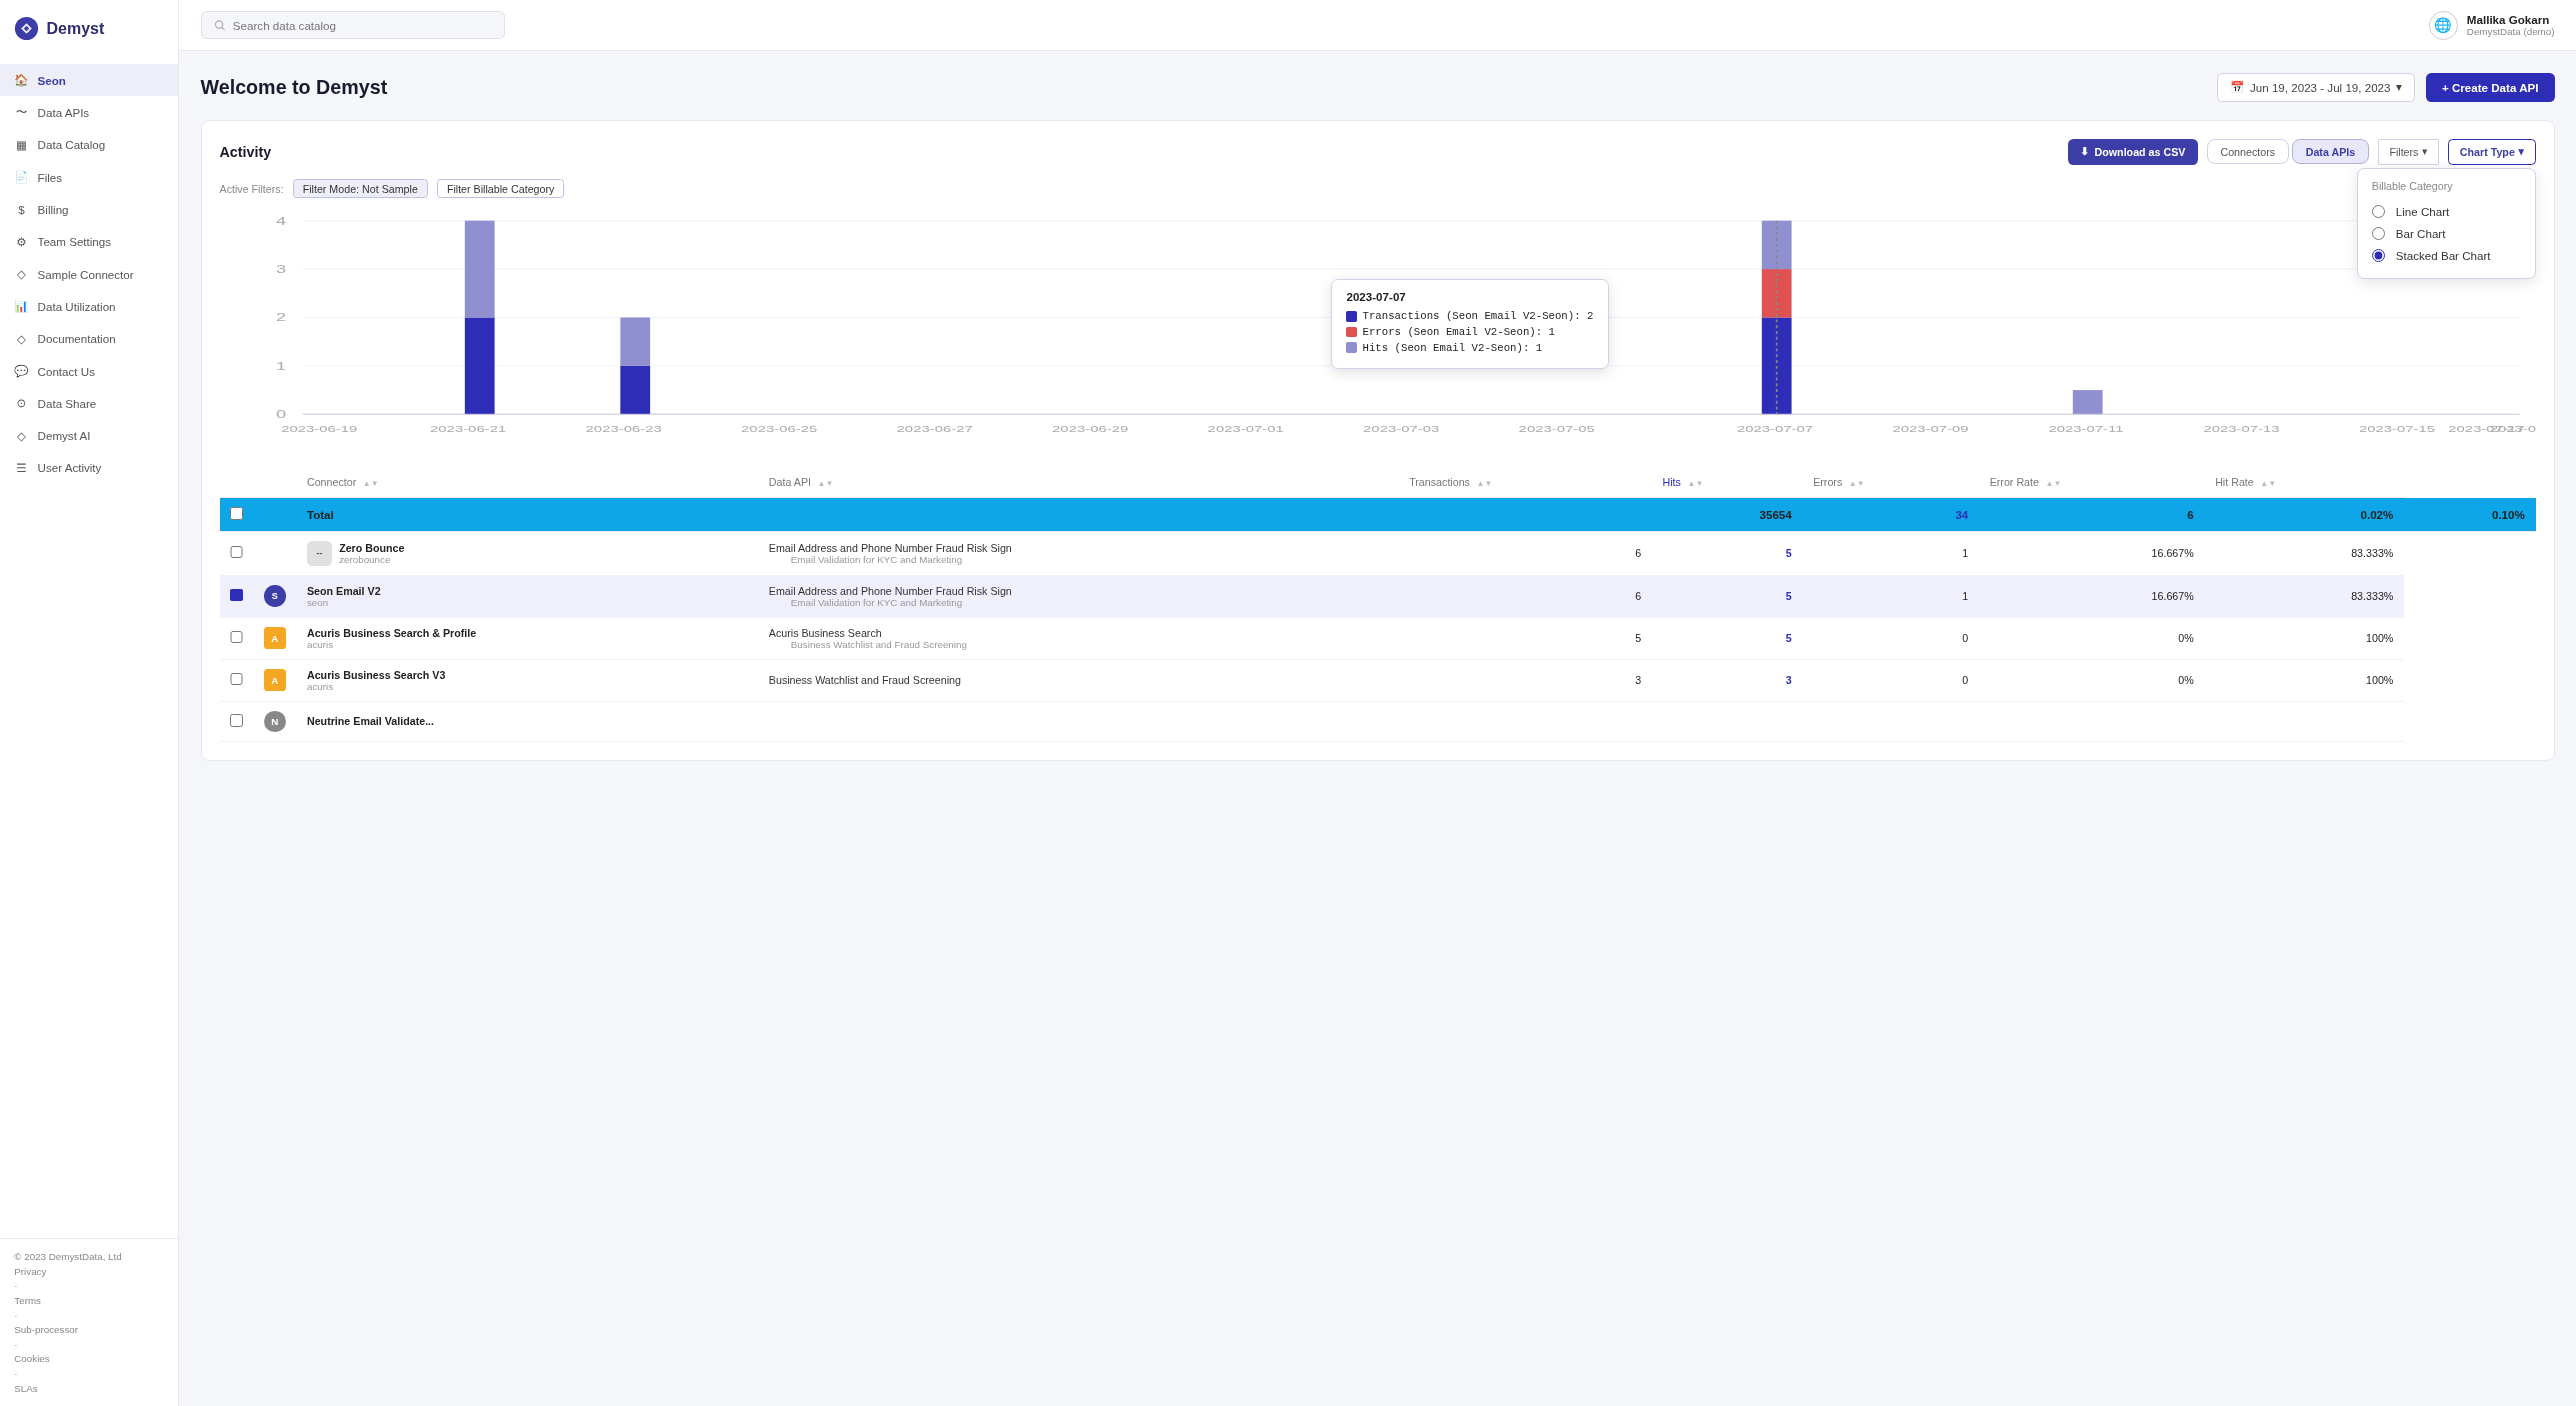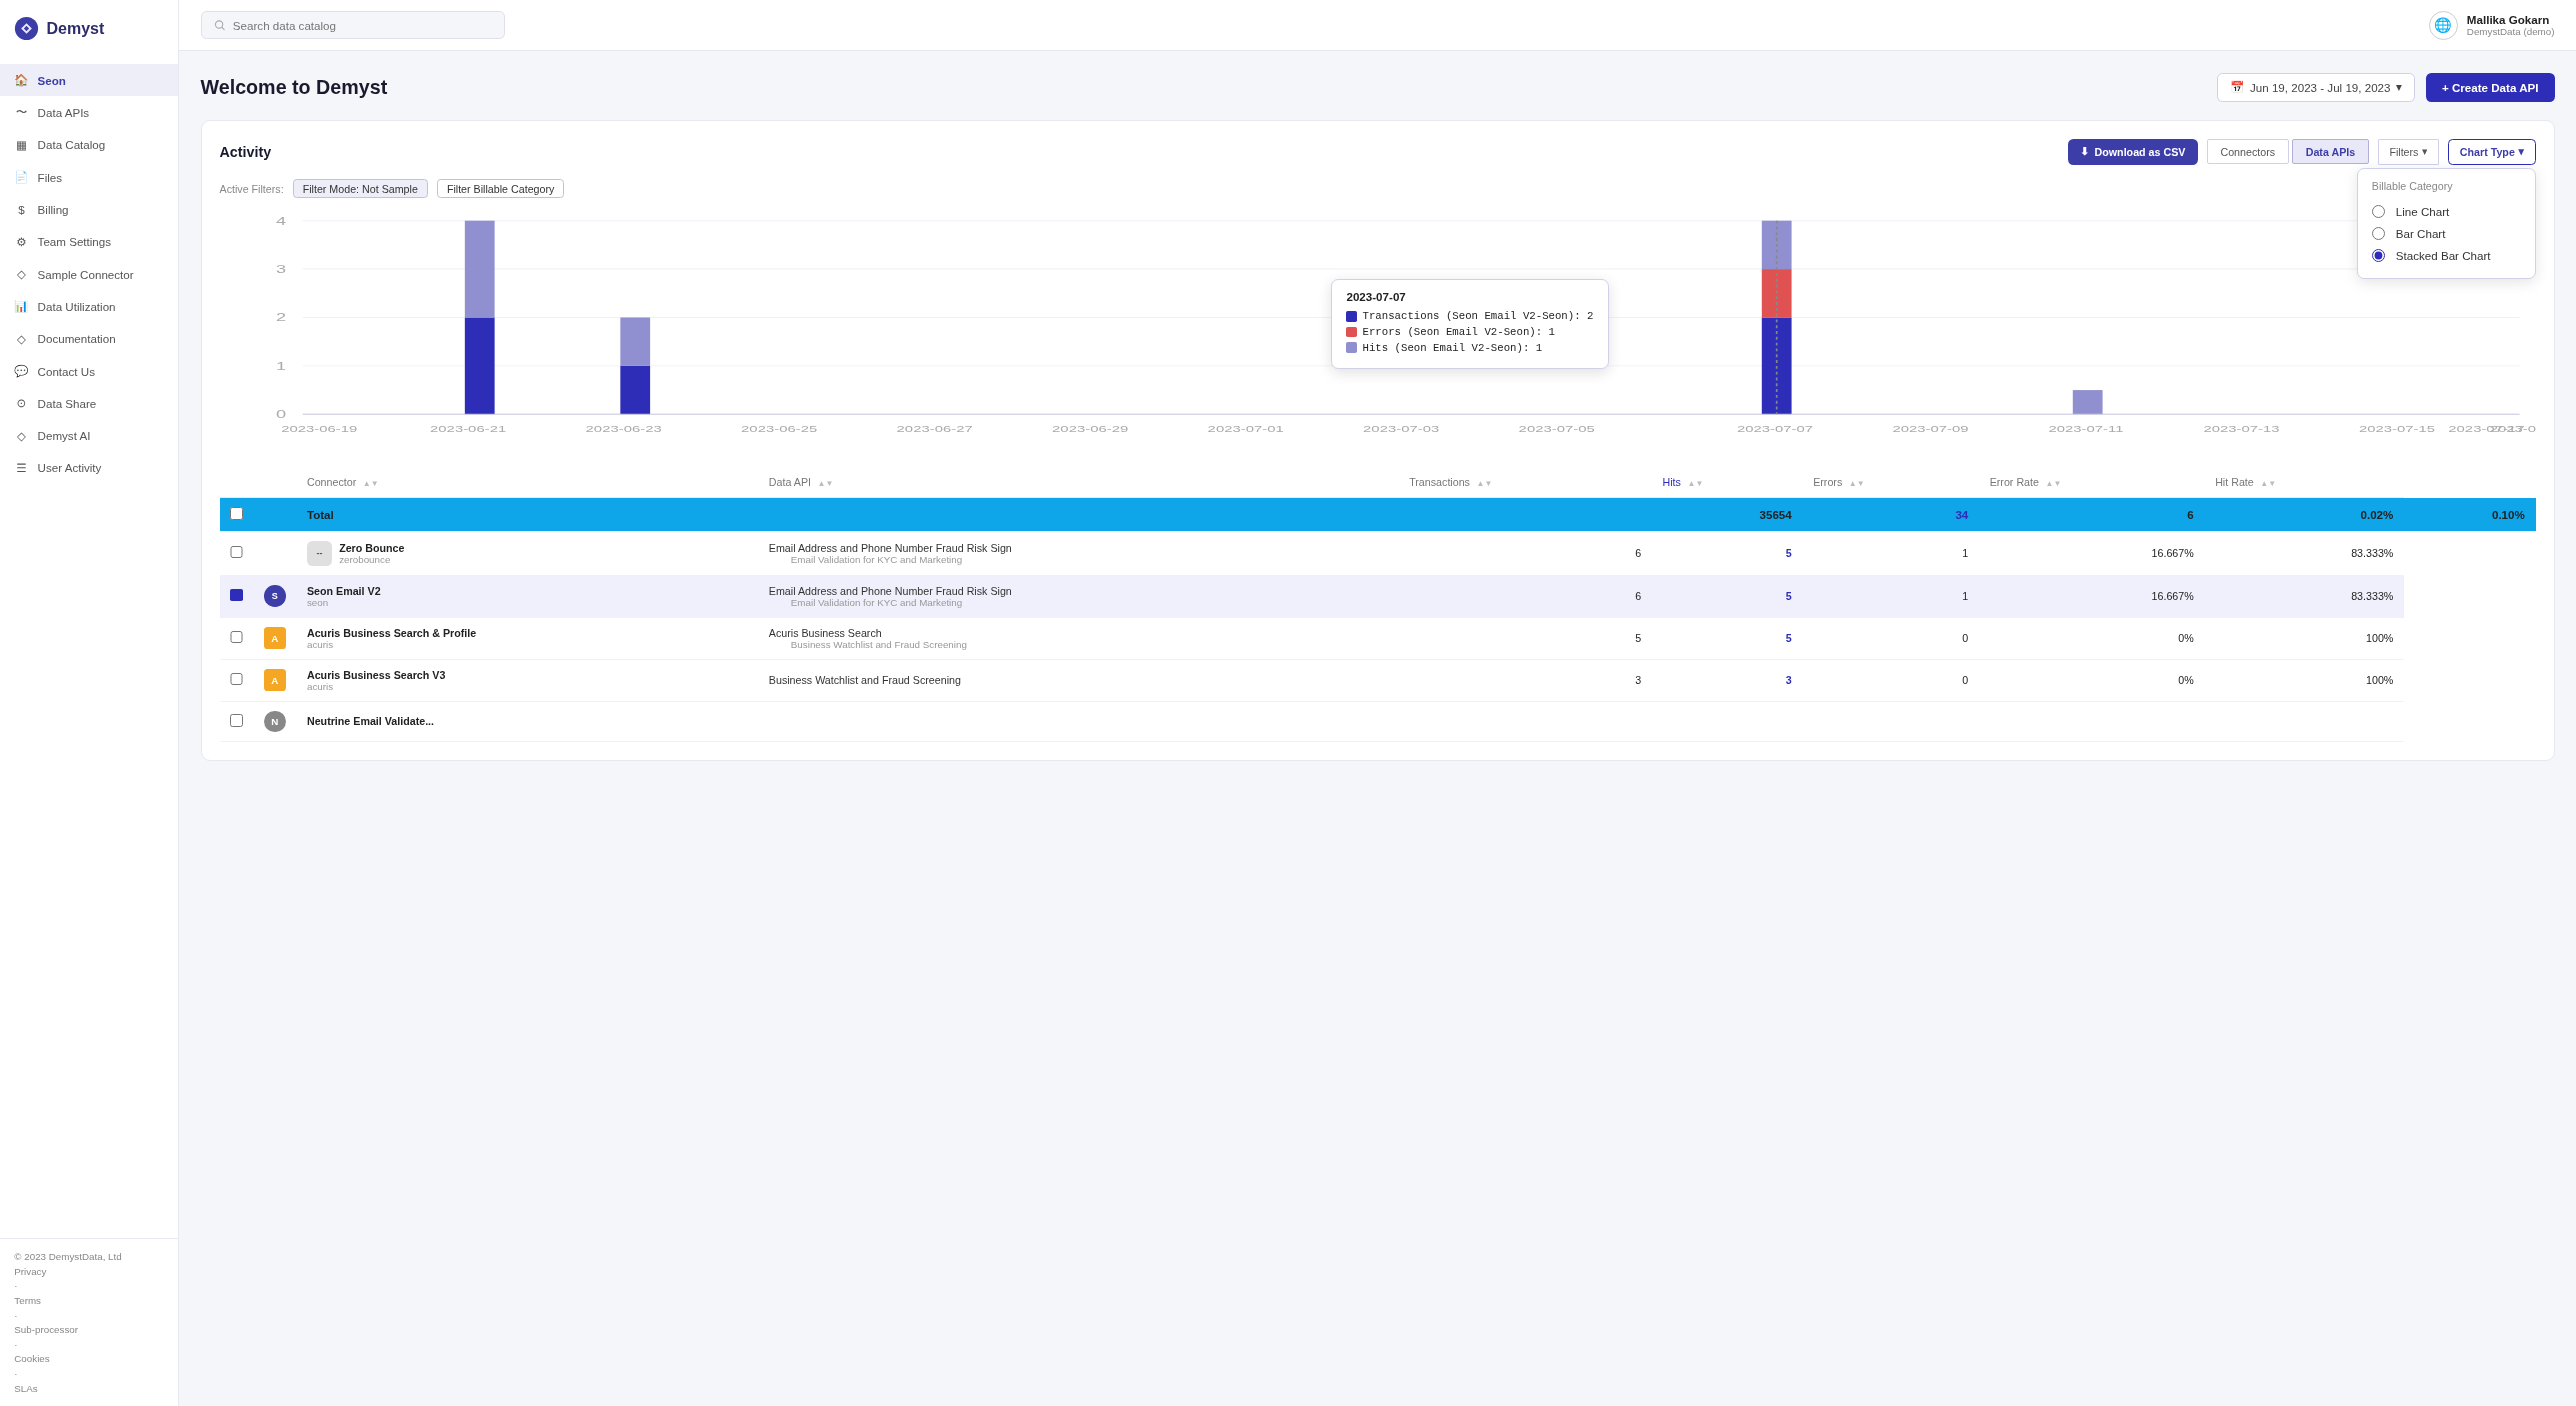--- a/index.html
+++ b/index.html
@@ -37,21 +37,21 @@
     .date-picker { display: flex; align-items: center; gap: 5.4px; border: 0.9px solid #d0d0e8; border-radius: 5.4px; padding: 6.3px 12.5px; background: #fff; cursor: pointer; font-size: 11.6px; color: #444; }
     .btn-create { background: #2d2db8; color: #fff; border: none; border-radius: 5.4px; padding: 8px 16px; font-size: 11.6px; font-weight: 600; cursor: pointer; display: flex; align-items: center; gap: 5.4px; }
 
     
     .activity-card { background: #fff; border: 0.9px solid #e8e8f0; border-radius: 9px; padding: 18px; position: relative; }
     .activity-header { display: flex; align-items: center; justify-content: space-between; margin-bottom: 14.3px; }
     .activity-title { font-size: 14.3px; font-weight: 700; color: #1a1a2e; }
     .activity-actions { display: flex; align-items: center; gap: 9px; }
     .btn-csv { display: flex; align-items: center; gap: 5.4px; background: #3d3da8; color: #fff; border: none; border-radius: 5.4px; padding: 6.3px 12.5px; font-size: 10.7px; font-weight: 600; cursor: pointer; }
     .filter-tabs { display: flex; align-items: center; gap: 3.6px; }
-    .filter-tab { padding: 5.4px 12.5px; border-radius: 2px; border: 0.9px solid #d0d0e8; background: #fff; font-size: 10.7px; cursor: pointer; color: #555; }
+    .filter-tab { padding: 5.4px 12.5px; border-radius: 8px; border: 0.9px solid #d0d0e8; background: #fff; font-size: 10.7px; cursor: pointer; color: #555; }
     .filter-tab.active { background: #e8e8f8; color: #3d3da8; font-weight: 600; border-color: #b0b0d8; }
     .filters-btn { display: flex; align-items: center; gap: 3.6px; padding: 5.4px 10.7px; border: 0.9px solid #d0d0e8; border-radius: 1px; background: #fff; font-size: 10.7px; cursor: pointer; color: #555; }
     .chart-type-btn { display: flex; align-items: center; gap: 3.6px; padding: 5.4px 10.7px; border: 0.9px solid #2d2db8; border-radius: 4.5px; background: #fff; font-size: 10.7px; cursor: pointer; color: #3d3da8; font-weight: 600; position: relative; }
 
     
     .chart-type-dropdown { position: absolute; top: 100%; right: 0; margin-top: 3.6px; background: #fff; border: 0.9px solid #d0d0e8; border-radius: 7.2px; padding: 10.7px 14.3px; z-index: 100; min-width: 179px; box-shadow: 0 3.6px 14.3px rgba(0,0,0,0.1); }
     .dropdown-title { font-size: 10.7px; color: #888; margin-bottom: 9px; font-weight: 500; }
     .dropdown-option { display: flex; align-items: center; gap: 11px; padding: 4.5px 0; cursor: pointer; font-size: 11.6px; color: #333; }
     .dropdown-option input[type="radio"] { accent-color: #2d2db8; }
 

